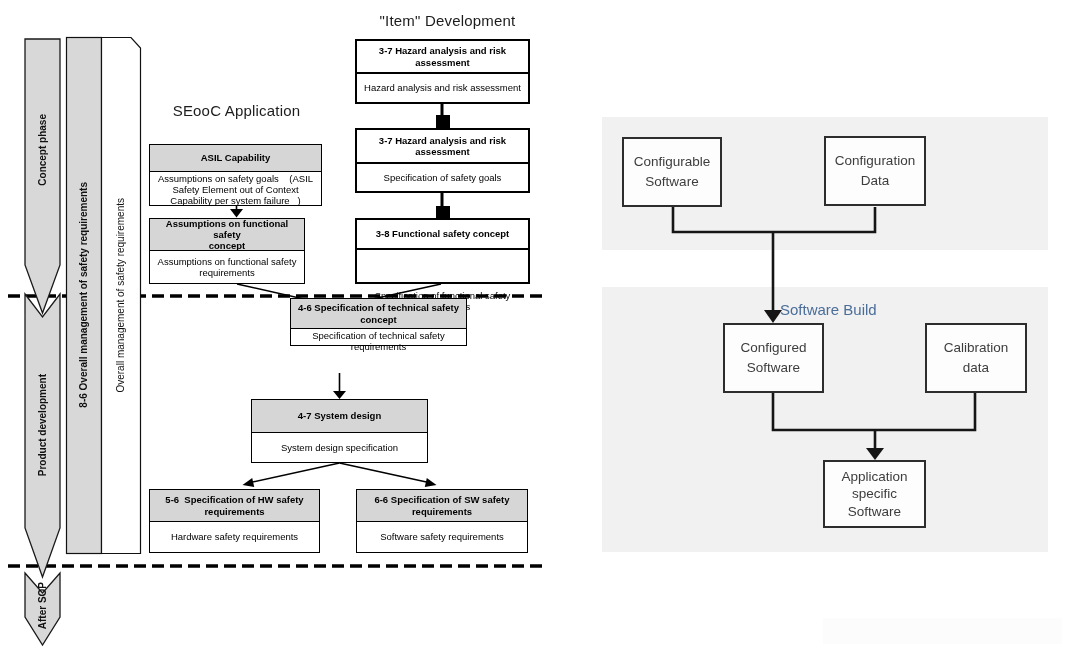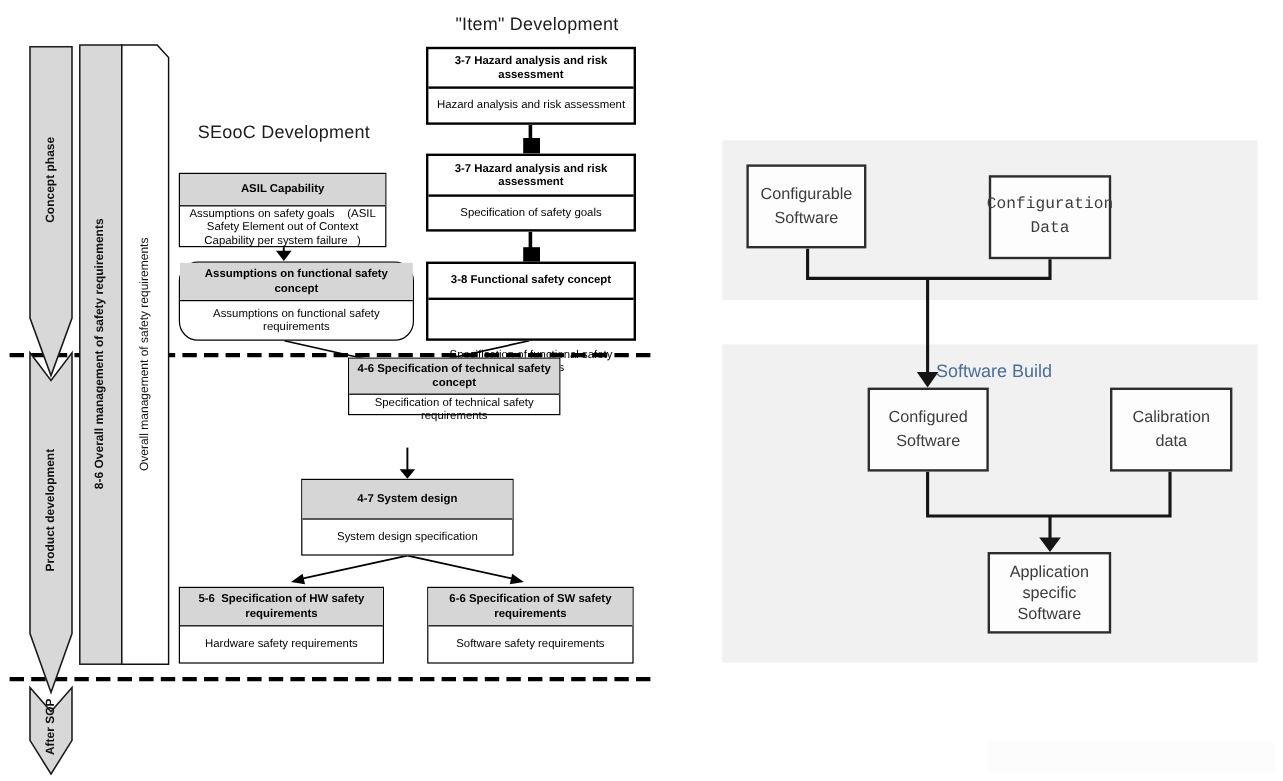--- a/index.html
+++ b/index.html
@@ -96,21 +96,21 @@
     <g>
       <path d="M773,393 V430 H975 V393" stroke="#151515" stroke-width="2.6" fill="none"></path>
       <line x1="875" y1="430" x2="875" y2="450" stroke="#151515" stroke-width="2.6"></line>
       <polygon points="866,448 884,448 875,460" fill="#151515"></polygon>
     </g>
   </svg>
 
   <div class="layer2">
 
     <div class="diagram-title" style="left:355px;top:12px;width:185px;">"Item" Development</div>
-    <div class="diagram-title" style="left:149px;top:102px;width:175px;">SEooC Development</div>
+    <div class="diagram-title" style="left:149px;top:102px;width:175px;">SEooC Application</div>
 
     <div class="vwrap" style="left:25px;top:45px;width:35px;height:210px;">
       <span class="vtext b">Concept phase</span>
     </div>
     <div class="vwrap" style="left:25px;top:320px;width:35px;height:210px;">
       <span class="vtext b">Product development</span>
     </div>
     <div class="vwrap" style="left:25px;top:575px;width:35px;height:62px;">
       <span class="vtext b">After SOP</span>
     </div>
@@ -137,21 +137,21 @@
       <div class="bx-b" style="flex:1;margin-top:39px;">Specification of functional safety
 requirements</div>
     </div>
 
     <div class="bx" style="left:149px;top:144px;width:173px;height:62px;">
       <div class="bx-h gray" style="height:27px;">ASIL Capability</div>
       <div class="bx-b" style="flex:1;">Assumptions on safety goals    (ASIL
 Safety Element out of Context
 Capability per system failure   )</div>
     </div>
-    <div class="bx" style="left:149px;top:218px;width:196px;height:66px;border-radius:16px;">
+    <div class="bx" style="left:149px;top:218px;width:156px;height:66px;">
       <div class="bx-h gray" style="height:32px;">Assumptions on functional safety
 concept</div>
       <div class="bx-b" style="flex:1;">Assumptions on functional safety
 requirements</div>
     </div>
 
     <div class="bx" style="left:251px;top:298px;width:177px;height:48px;margin-left:39px;">
       <div class="bx-h gray" style="height:30px;">4-6 Specification of technical safety
 concept</div>
       <div class="bx-b" style="flex:1;">Specification of technical safety
@@ -168,21 +168,21 @@
       <div class="bx-b" style="flex:1;">Hardware safety requirements</div>
     </div>
     <div class="bx" style="left:356px;top:489px;width:172px;height:64px;">
       <div class="bx-h gray" style="height:32px;">6-6 Specification of SW safety
 requirements</div>
       <div class="bx-b" style="flex:1;">Software safety requirements</div>
     </div>
 
     <div class="rbox" style="left:622px;top:137px;width:100px;height:70px;">Configurable
 Software</div>
-    <div class="rbox" style="left:824px;top:146px;width:102px;height:70px;font-family:Liberation Mono, monospace;">Configuration
+    <div class="rbox" style="left:824px;top:136px;width:102px;height:70px;">Configuration
 Data</div>
     <div class="rbox" style="left:723px;top:323px;width:101px;height:70px;">Configured
 Software</div>
     <div class="rbox" style="left:925px;top:323px;width:102px;height:70px;">Calibration
 data</div>
     <div class="rbox" style="left:823px;top:460px;width:103px;height:68px;line-height:1.3;">Application
 specific
 Software</div>
 
     <div class="build-label" style="left:780px;top:261px;">Software Build</div>

